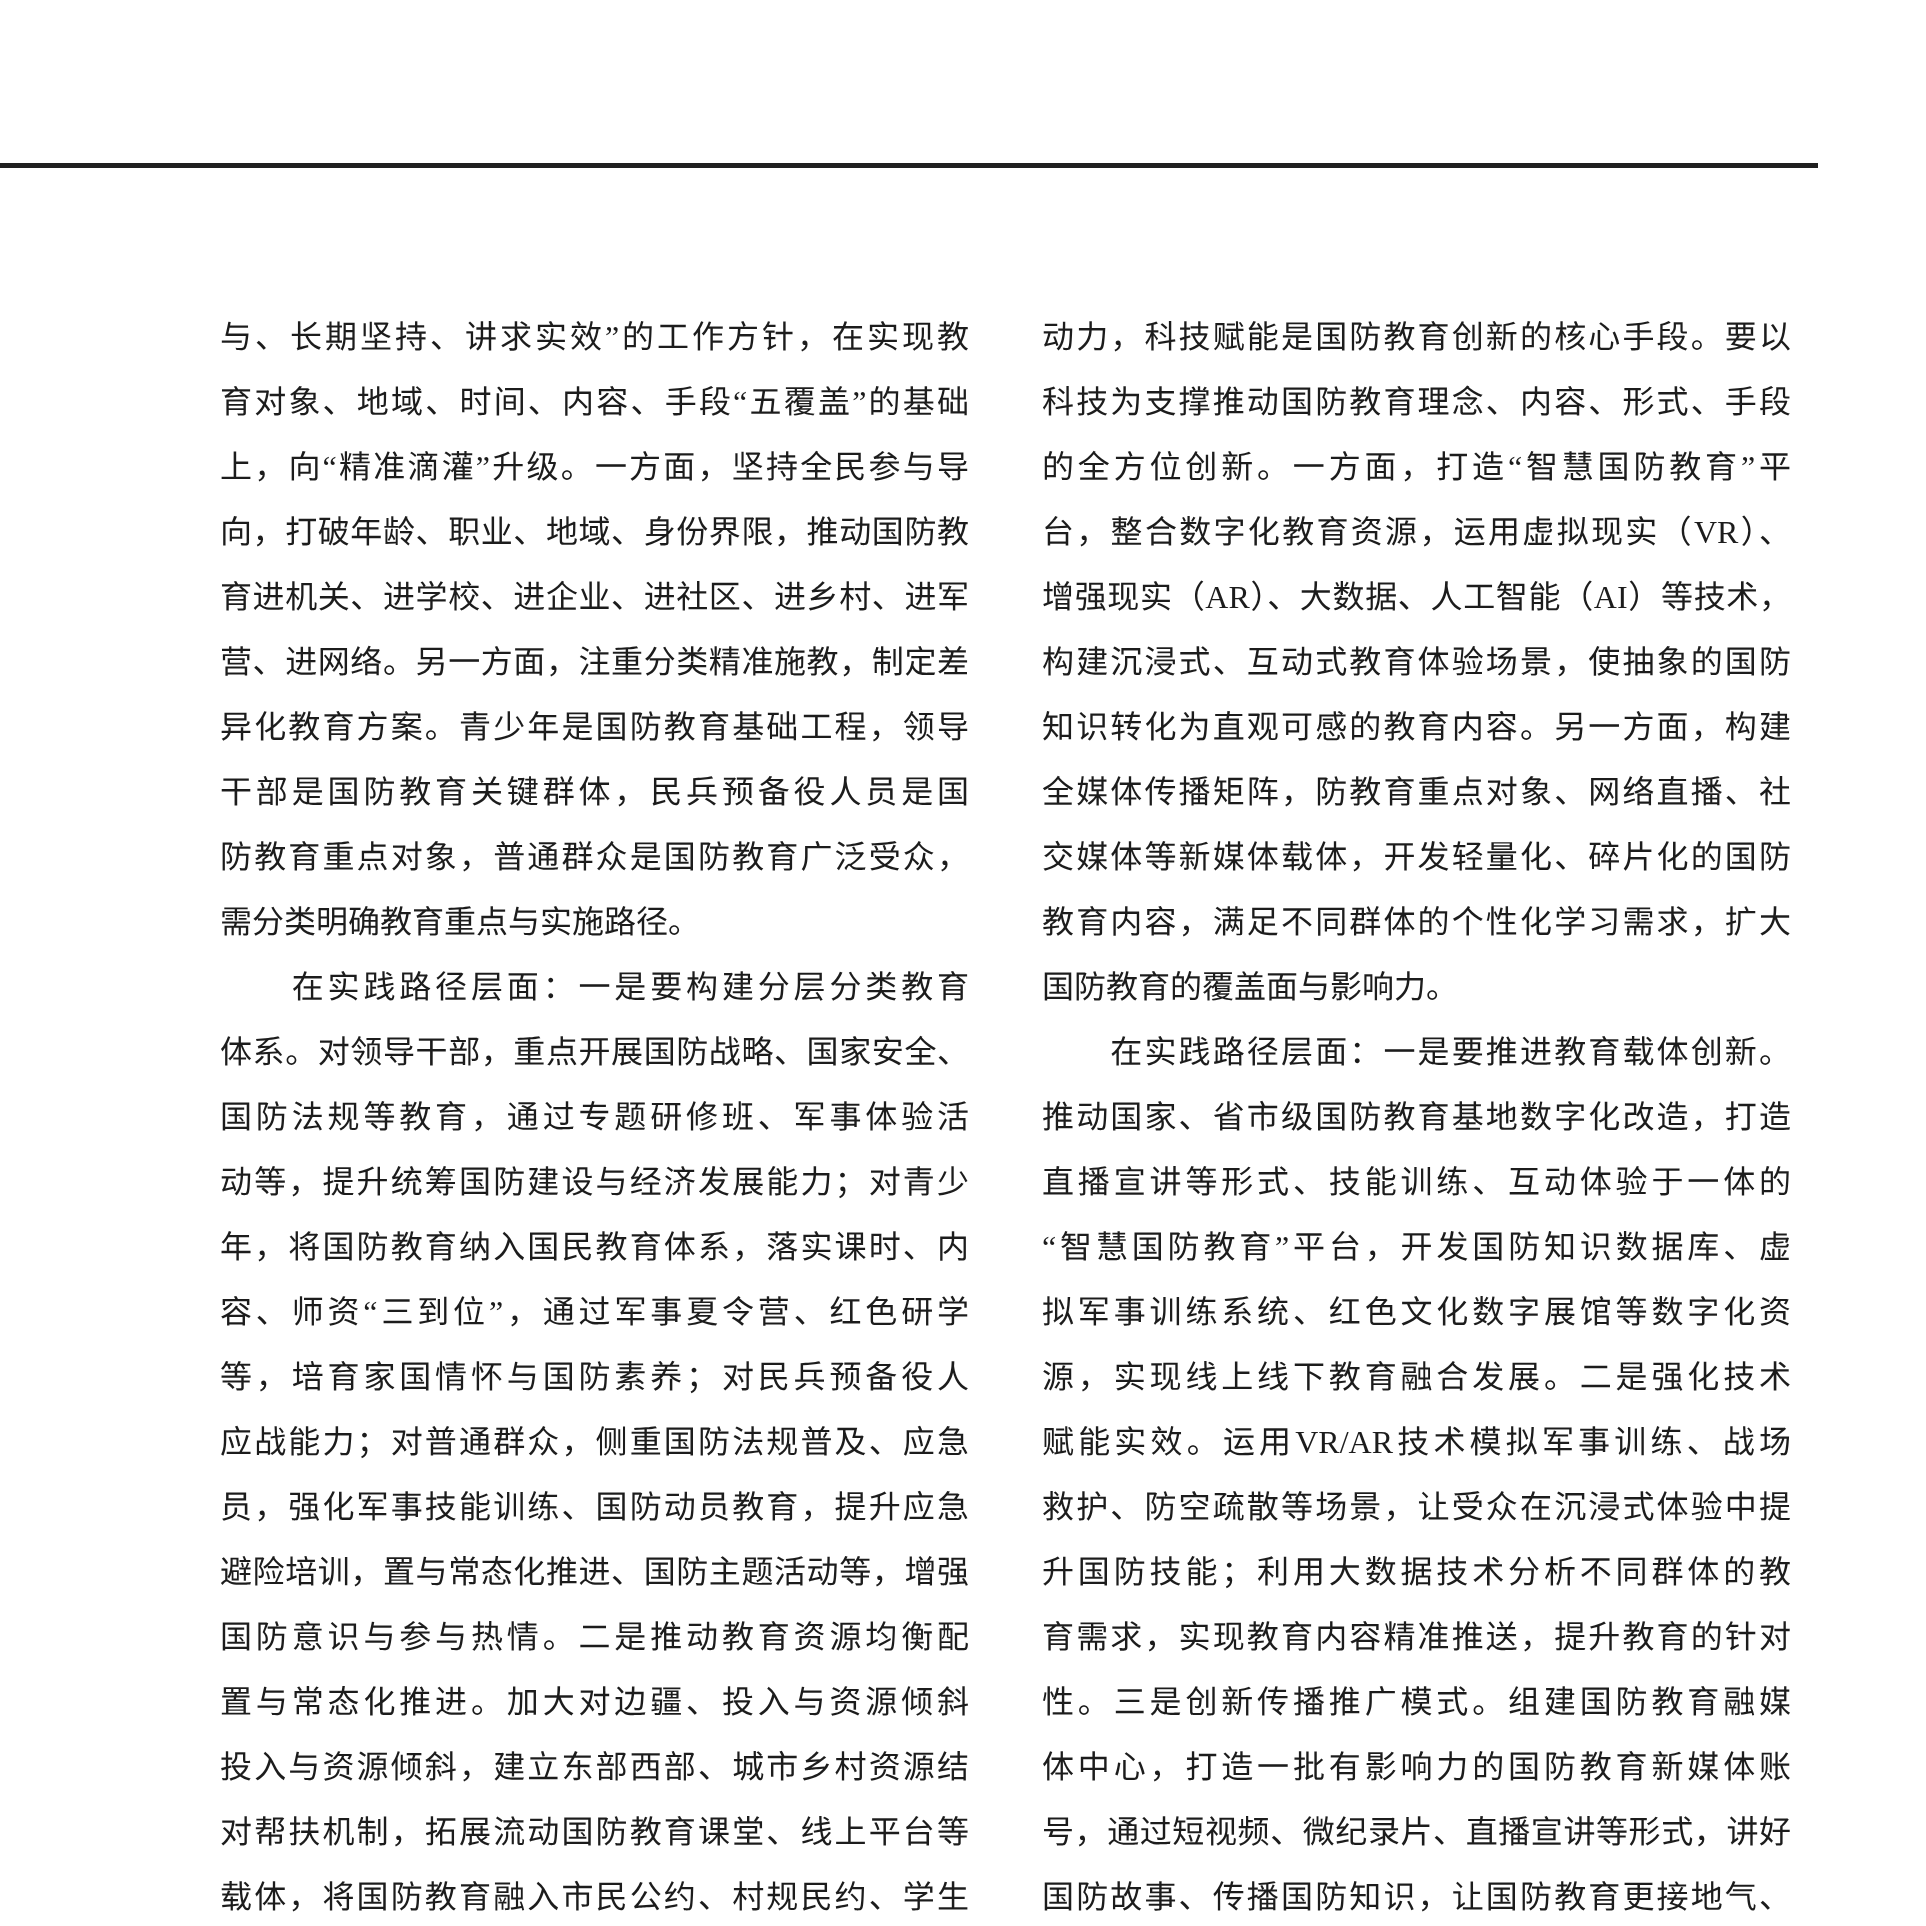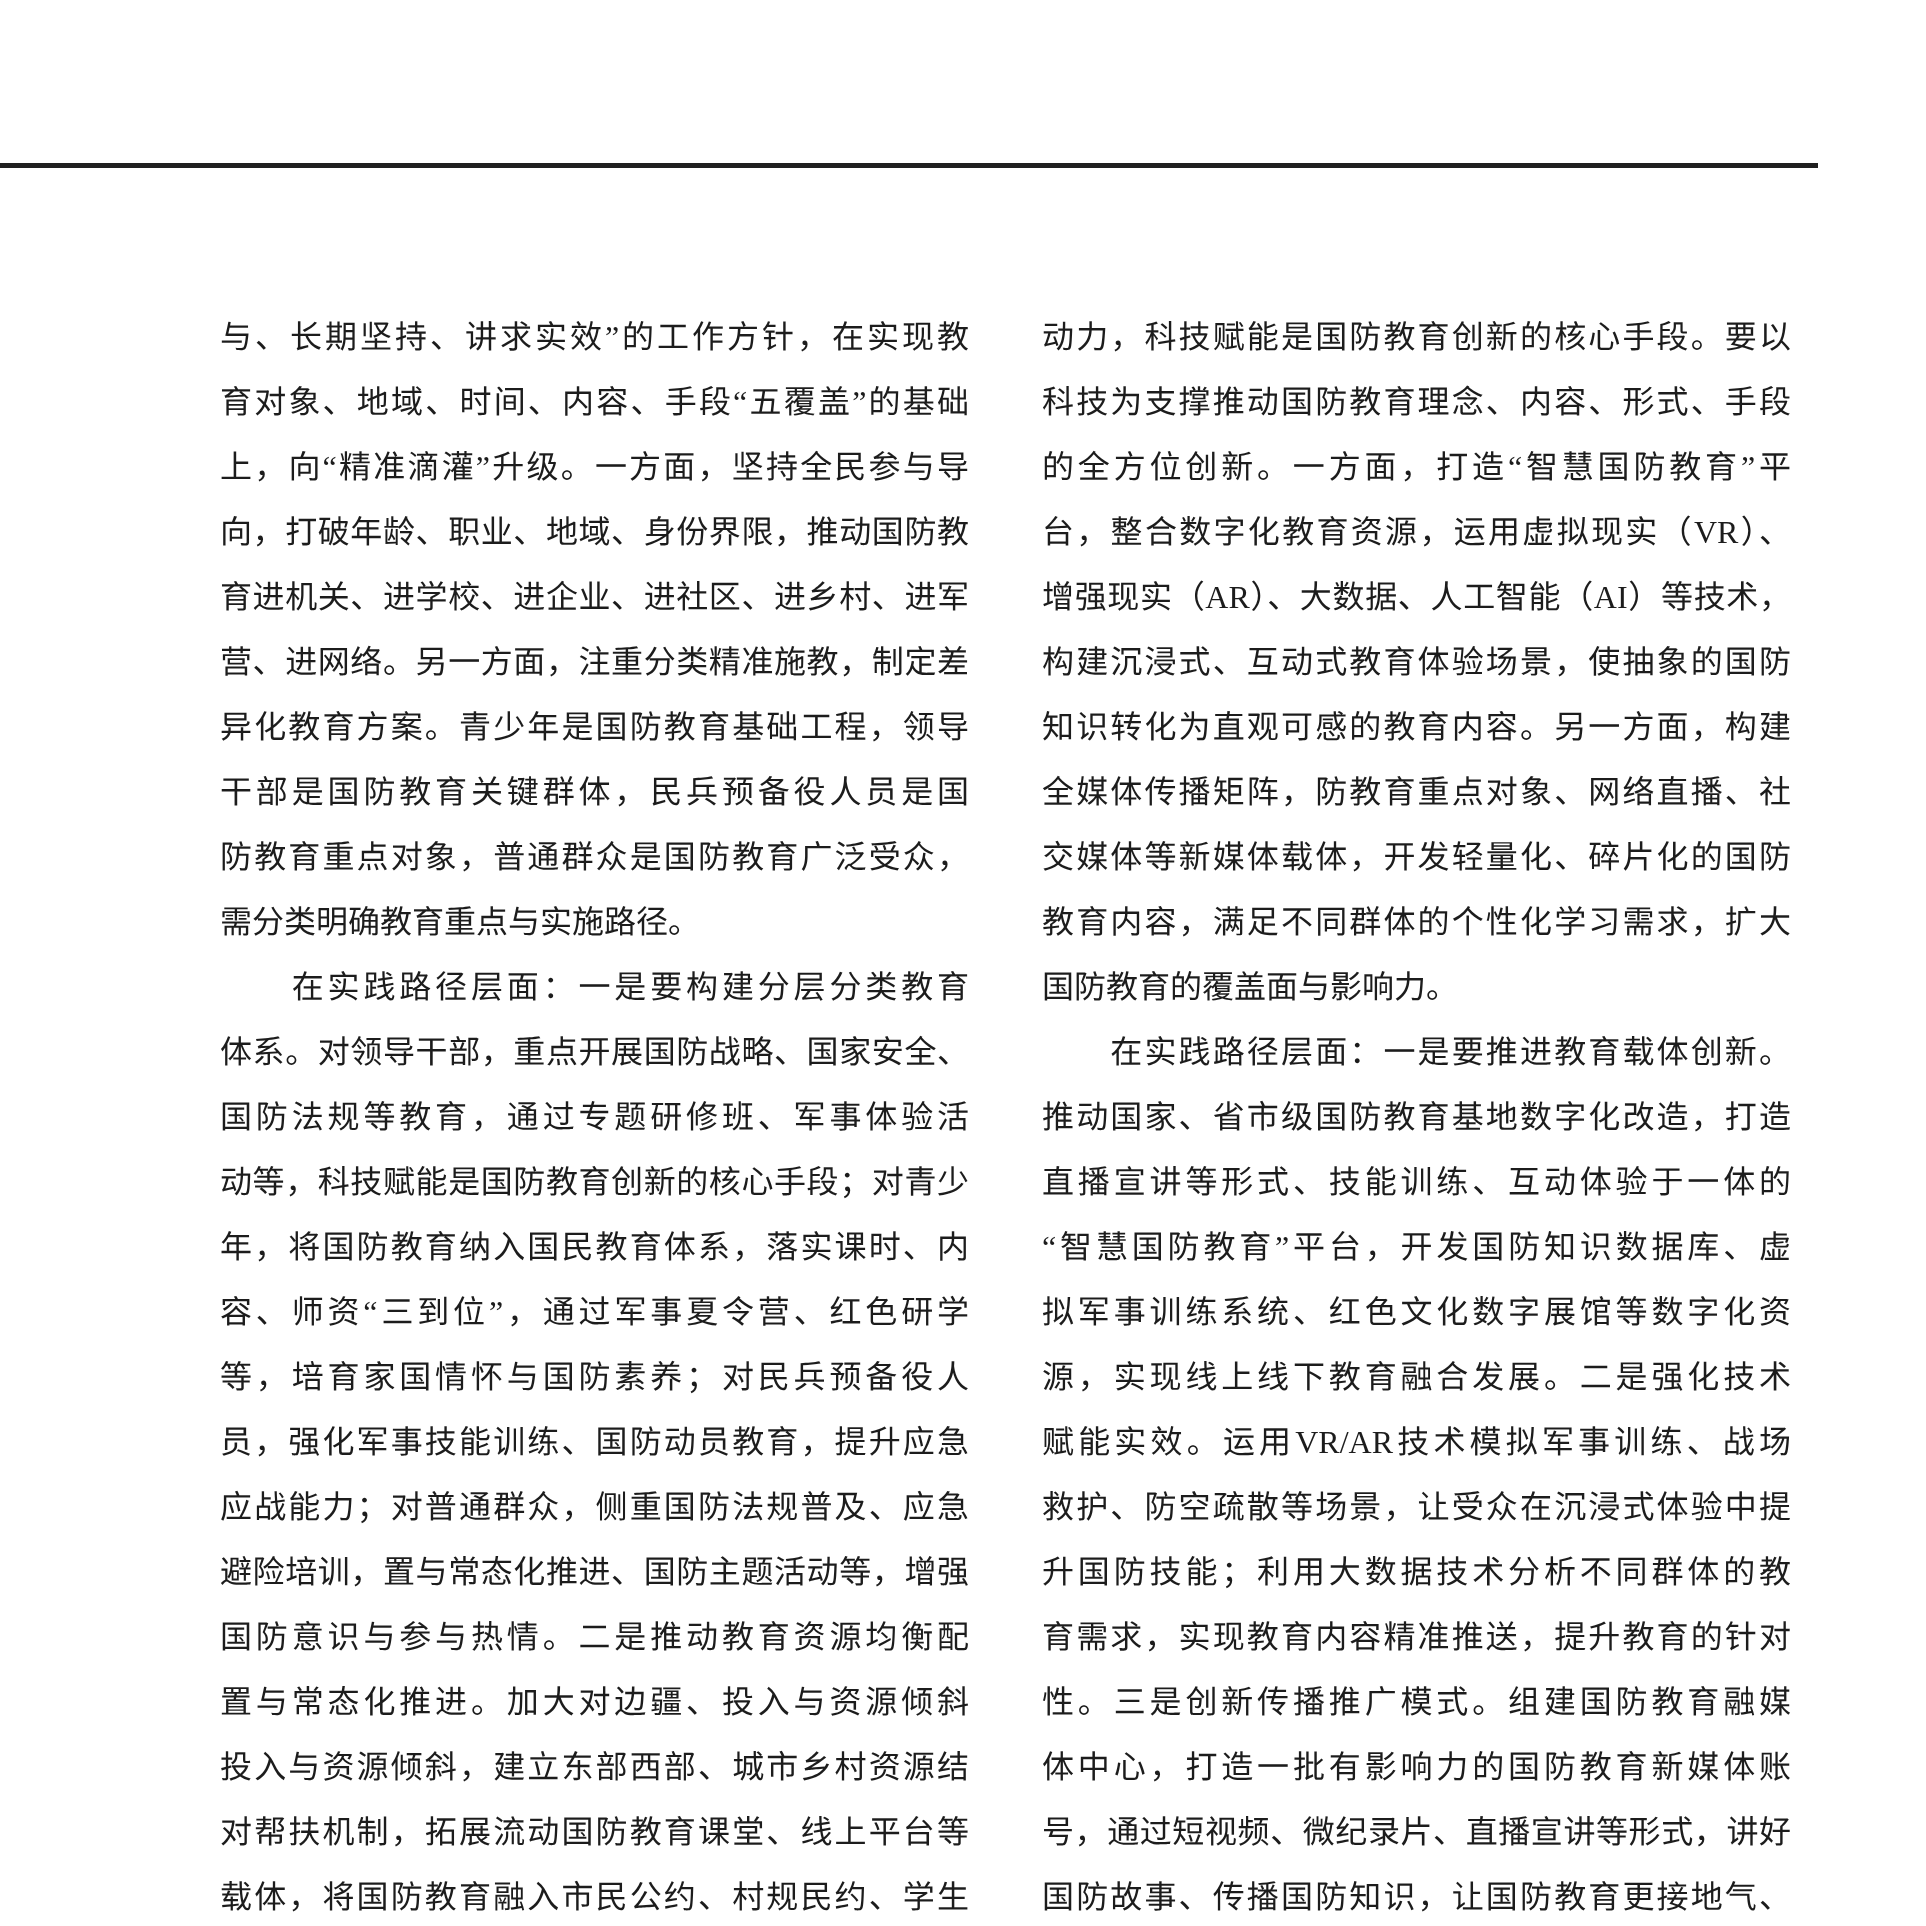--- a/index.html
+++ b/index.html
@@ -55,26 +55,26 @@
         <div class="line">向，打破年龄、职业、地域、身份界限，推动国防教</div>
         <div class="line">育进机关、进学校、进企业、进社区、进乡村、进军</div>
         <div class="line">营、进网络。另一方面，注重分类精准施教，制定差</div>
         <div class="line">异化教育方案。青少年是国防教育基础工程，领导</div>
         <div class="line">干部是国防教育关键群体，民兵预备役人员是国</div>
         <div class="line">防教育重点对象，普通群众是国防教育广泛受众，</div>
         <div class="line end">需分类明确教育重点与实施路径。</div>
         <div class="line">　　在实践路径层面：一是要构建分层分类教育</div>
         <div class="line">体系。对领导干部，重点开展国防战略、国家安全、</div>
         <div class="line">国防法规等教育，通过专题研修班、军事体验活</div>
-        <div class="line">动等，科技赋能是国防教育创新的核心手段；对青少</div>
+        <div class="line">动等，提升统筹国防建设与经济发展能力；对青少</div>
         <div class="line">年，将国防教育纳入国民教育体系，落实课时、内</div>
         <div class="line">容、师资“三到位”，通过军事夏令营、红色研学</div>
         <div class="line">等，培育家国情怀与国防素养；对民兵预备役人</div>
+        <div class="line">应战能力；对普通群众，侧重国防法规普及、应急</div>
         <div class="line">员，强化军事技能训练、国防动员教育，提升应急</div>
-        <div class="line">应战能力；对普通群众，侧重国防法规普及、应急</div>
         <div class="line">避险培训，置与常态化推进、国防主题活动等，增强</div>
         <div class="line">国防意识与参与热情。二是推动教育资源均衡配</div>
         <div class="line">置与常态化推进。加大对边疆、投入与资源倾斜</div>
         <div class="line">投入与资源倾斜，建立东部西部、城市乡村资源结</div>
         <div class="line">对帮扶机制，拓展流动国防教育课堂、线上平台等</div>
         <div class="line">载体，将国防教育融入市民公约、村规民约、学生</div>
       </div>
     <div class="col">
         <div class="line">动力，科技赋能是国防教育创新的核心手段。要以</div>
         <div class="line">科技为支撑推动国防教育理念、内容、形式、手段</div>

